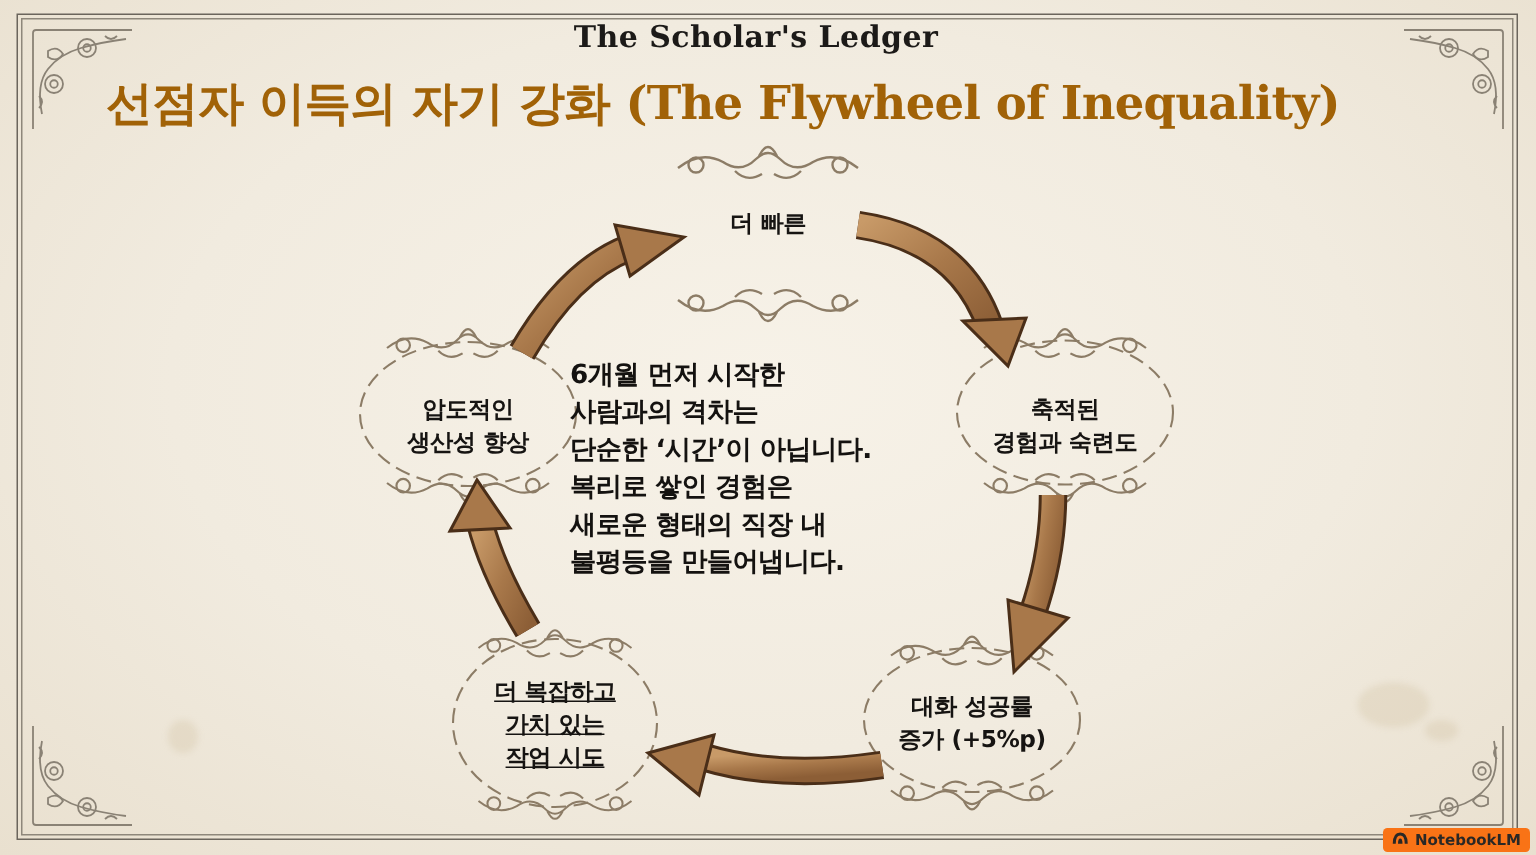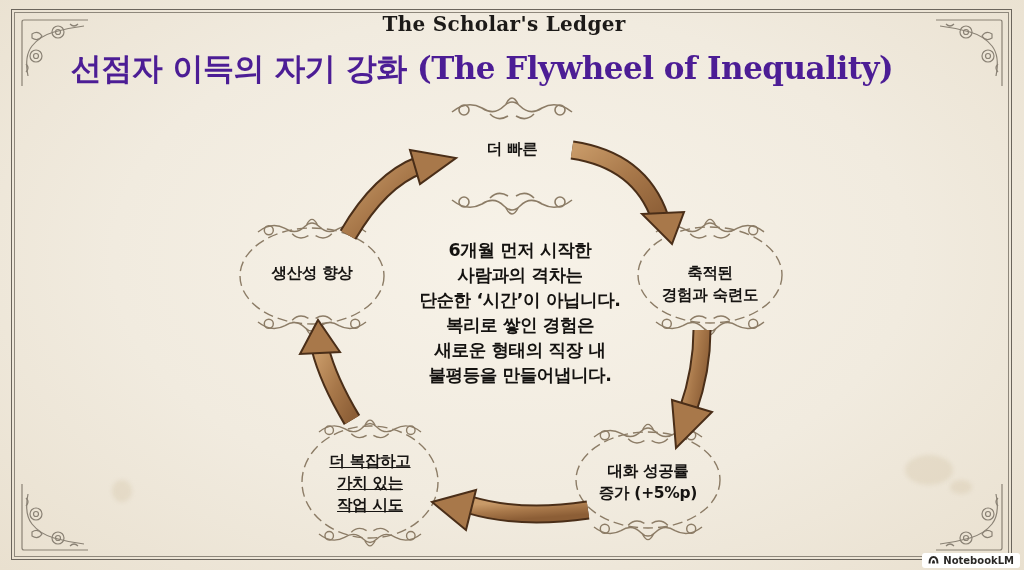--- a/index.html
+++ b/index.html
@@ -25,42 +25,42 @@
   .corner { position:absolute; width:72px; height:72px; }
   .corner svg { width:100%; height:100%; }
 
   .brand {
     position:absolute; left:0; width:1008px; top:12px; text-align:center;
     font-family:"DejaVu Serif", "Liberation Serif", serif;
     font-weight:bold; font-size:20px; color:#1c1a18; letter-spacing:0.3px;
   }
   .title {
     position:absolute; left:0; width:964px; top:48px; text-align:center;
-    font-size:31px; font-weight:bold; color:#4c1d95; letter-spacing:-0.5px;
+    font-size:31px; font-weight:bold; color:#a16207; letter-spacing:-0.5px;
   }
   .title .en { font-family:"DejaVu Serif", "Liberation Serif", serif; font-weight:bold; }
 
   .diagram { position:absolute; left:0; top:0; width:1024px; height:570px; }
   .diagram svg { position:absolute; left:0; top:0; }
 
   .node {
     position:absolute; text-align:center; font-weight:bold; color:#161412;
     font-size:15.5px; line-height:22px; letter-spacing:-0.3px;
   }
   .node .l { display:block; white-space:nowrap; }
 
   .center-text {
-    position:absolute; left:380px; top:238px; width:280px; text-align:center;
+    position:absolute; left:380px; top:238px; width:280px; text-align:left;
     font-weight:bold; color:#141210; font-size:17.5px; line-height:25px; letter-spacing:-0.4px;
   }
   .center-text .l { display:block; white-space:nowrap; }
 
   .watermark {
     position:absolute; right:4px; bottom:2px; padding:2px 6px;
-    background:#ffffff; border-radius:3px;
+    background:#f97316; border-radius:3px;
     font-size:10px; font-weight:bold; color:#2a2826;
     display:flex; align-items:center; gap:4px;
   }
 </style>
 </head>
 <body>
 
 <div class="paper"></div>
 <div class="stain" style="left:905px;top:455px;width:48px;height:30px;"></div>
 <div class="stain" style="left:950px;top:480px;width:22px;height:14px;"></div>
@@ -216,20 +216,21 @@
   <div class="node" style="left:578px;top:460px;width:140px;">
     <span class="l">대화 성공률</span>
     <span class="l">증가 (+5%p)</span>
   </div>
   <div class="node" style="left:310px;top:450px;width:120px;text-decoration:underline;">
     <span class="l">더 복잡하고</span>
     <span class="l">가치 있는</span>
     <span class="l">작업 시도</span>
   </div>
   <div class="node" style="left:242px;top:262px;width:140px;">
+    <span class="l">압도적인</span>
     <span class="l">생산성 향상</span>
   </div>
 
   <div class="center-text">
     <span class="l">6개월 먼저 시작한</span>
     <span class="l">사람과의 격차는</span>
     <span class="l">단순한 ‘시간’이 아닙니다.</span>
     <span class="l">복리로 쌓인 경험은</span>
     <span class="l">새로운 형태의 직장 내</span>
     <span class="l">불평등을 만들어냅니다.</span>

